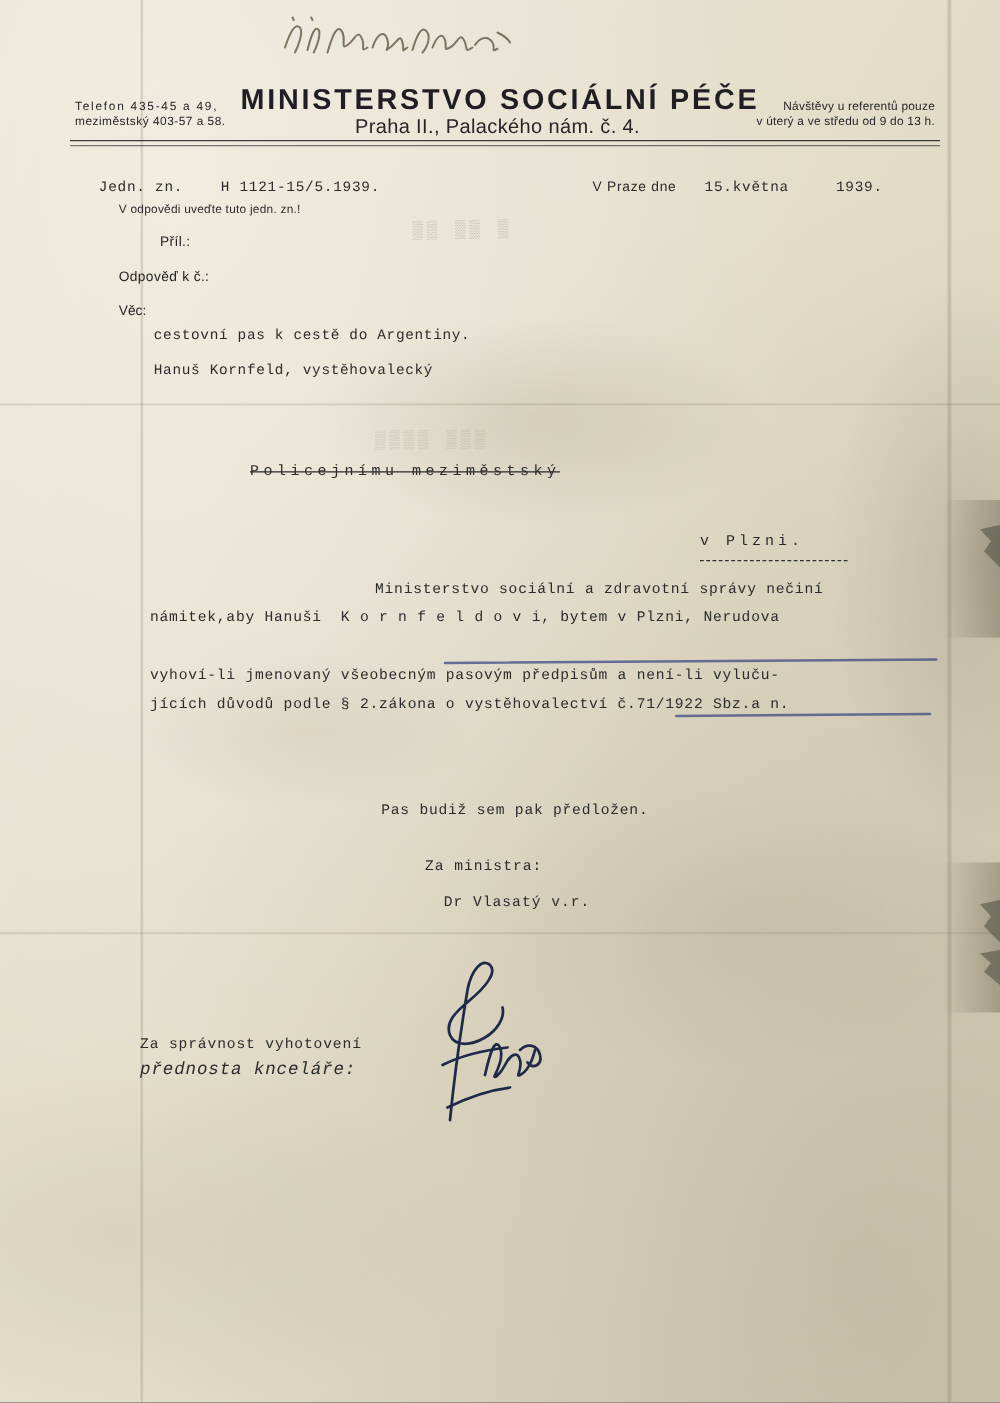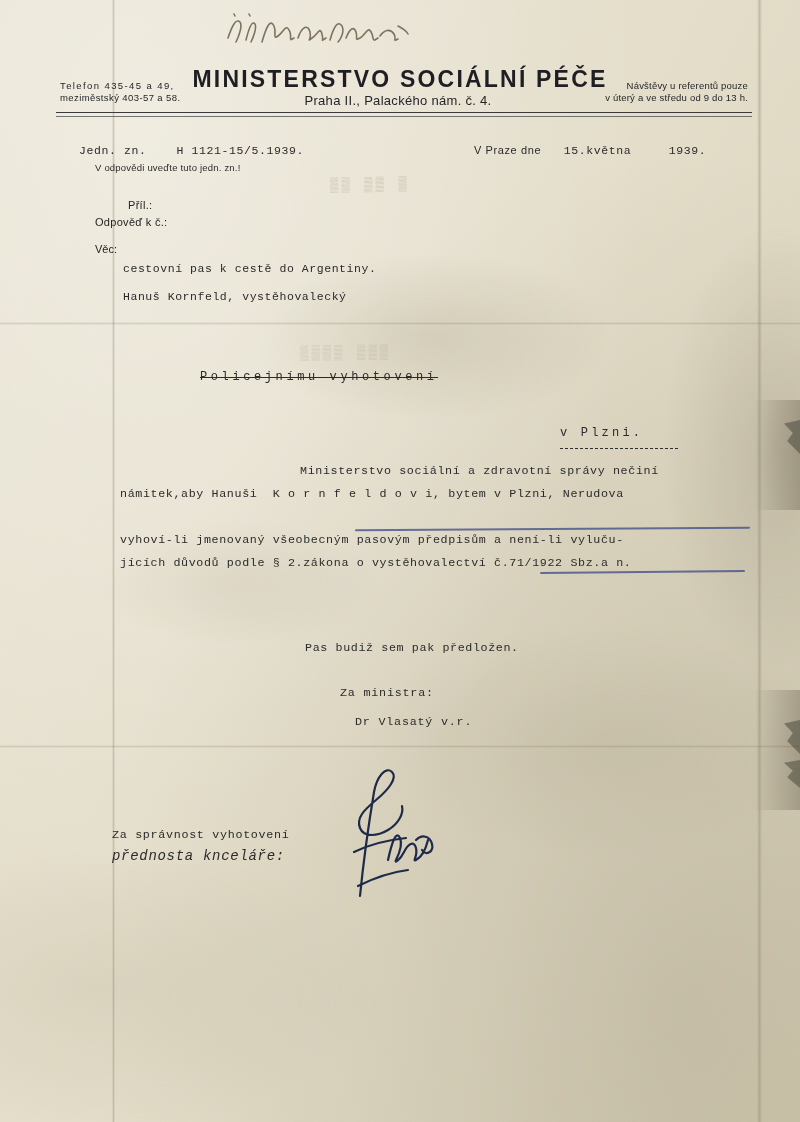--- a/index.html
+++ b/index.html
@@ -96,21 +96,21 @@
     letter-spacing: 2.2px;
     color: #1f1f23;
     font-family: "Liberation Sans", sans-serif;
     font-weight: 700;
   }
   .hdr-sub {
     position: absolute;
     left: 0; right: 4px;
     top: 93px;
     text-align: center;
-    font-size: 13px;
+    font-size: 16px;
     letter-spacing: .3px;
     color: #262629;
   }
   .hdr-left {
     position: absolute;
     left: 60px;
     top: 80px;
     font-size: 9.5px;
     line-height: 12px;
     color: #262629;
@@ -171,21 +171,21 @@
     font-size: 11px;
   }
   .field {
     position: absolute;
     left: 95px;
     font-family: "Liberation Sans", sans-serif;
     font-size: 11px;
     color: #242424;
     letter-spacing: .3px;
   }
-  .field.pril { top: 199px; padding-left: 33px; }
+  .field.pril { top: 188px; padding-left: 33px; }
   .field.odpoved { top: 216px; }
   .vec-label {
     position: absolute;
     left: 95px;
     top: 243px;
     font-family: "Liberation Sans", sans-serif;
     font-size: 11px;
     color: #242424;
   }
   .vec-1 {
@@ -408,21 +408,21 @@
     </div>
 
     <div class="field pril">Příl.:</div>
     <div class="field odpoved">Odpověď k č.:</div>
 
     <div class="vec-label">Věc:</div>
     <div class="vec-1 mono">Hanuš Kornfeld, vystěhovalecký</div>
     <div class="vec-2 mono">cestovní pas k cestě do Argentiny.</div>
 
     <div class="addressee mono">
-      <span class="strike">Policejnímu vyhotovení</span>
+      <span class="strike">Policejnímu meziměstský</span>
     </div>
     <div class="city mono">v  Plzni.</div>
     <div class="city-underline"></div>
 
     <div class="body-line mono bl1">Ministerstvo sociální a zdravotní správy nečiní</div>
     <div class="body-line mono bl2">námitek,aby Hanuši  K o r n f e l d o v i, bytem v Plzni, Nerudova</div>
     <div class="body-line mono bl4">vyhoví-li jmenovaný všeobecným pasovým předpisům a není-li vyluču-</div>
     <div class="body-line mono bl5">jících důvodů podle § 2.zákona o vystěhovalectví č.71/1922 Sbz.a n.</div>
     <div class="body-line mono bl8">Pas budiž sem pak předložen.</div>
 

